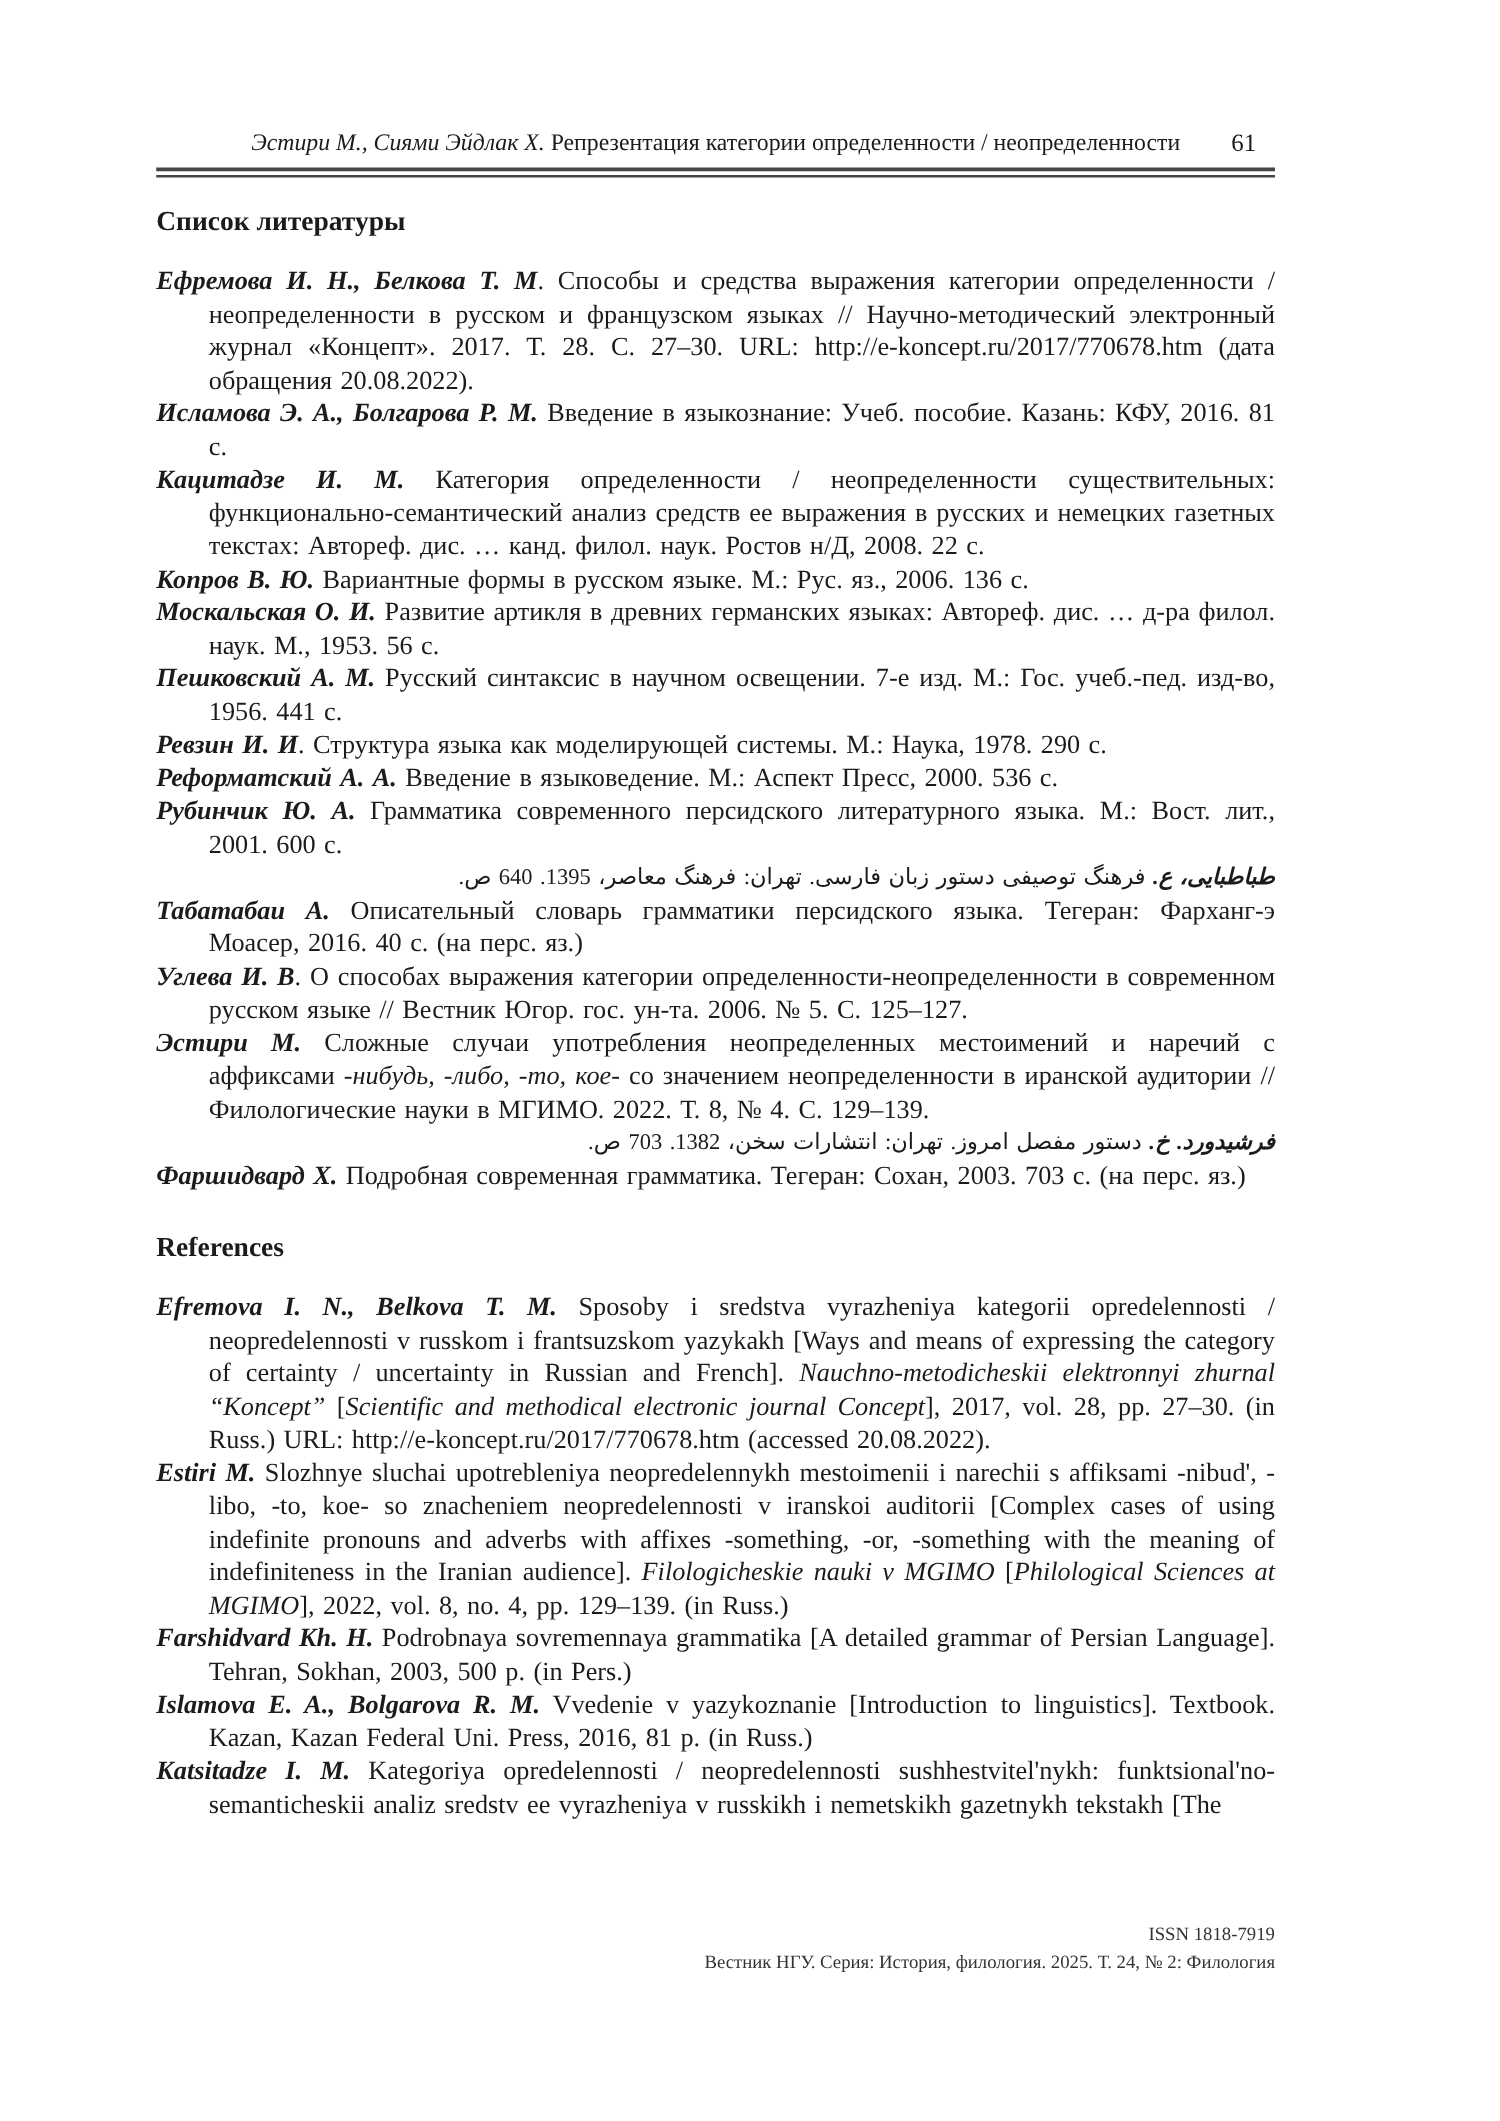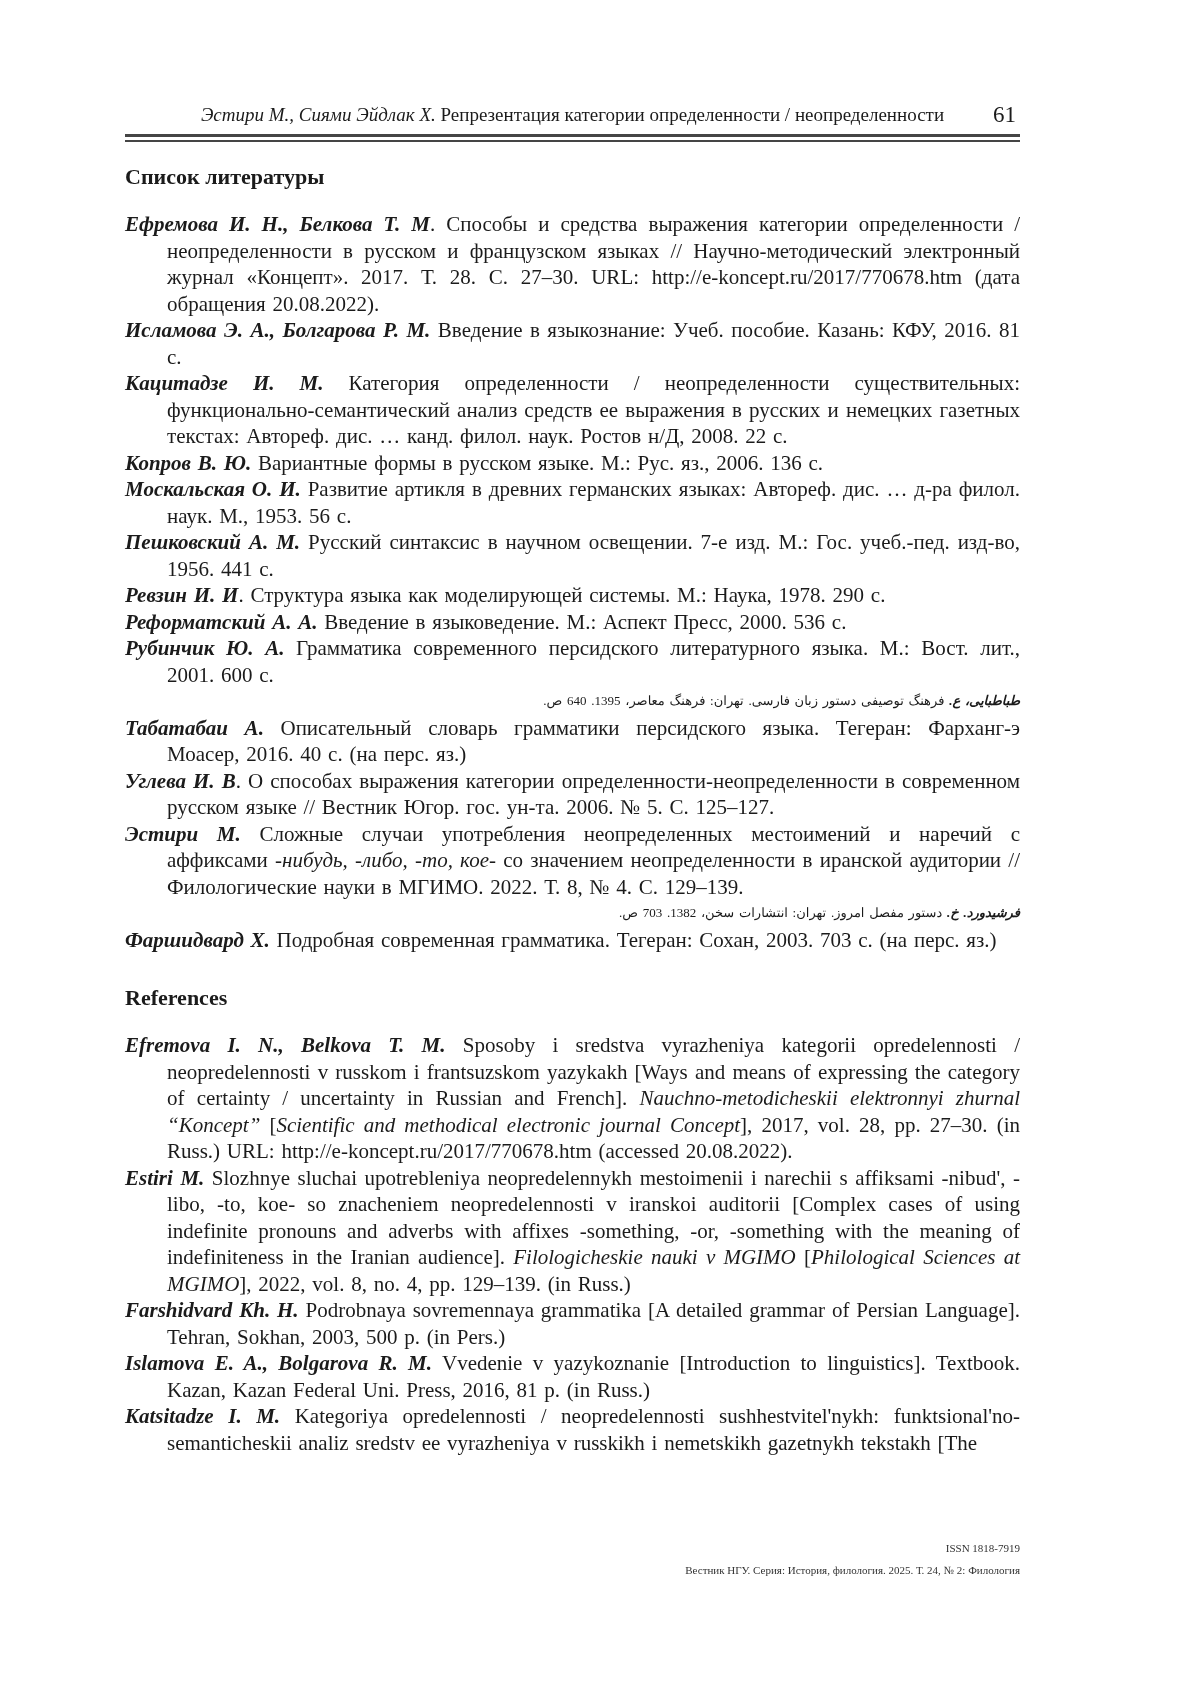--- a/index.html
+++ b/index.html
@@ -24,22 +24,22 @@
   .running-line {
     text-align: center;
     font-size: 19px;
     line-height: 24px;
     padding: 0 70px;
     white-space: nowrap;
   }
   .running-line .it { font-style: italic; }
   .pageno {
     position: absolute;
-    right: 4px; top: 103px;
-    font-size: 23px; line-height: 24px;
+    right: 15px; top: 103px;
+    font-size: 20px; line-height: 24px;
   }
   .rule {
     margin-top: 7px;
     height: 3px;
     border-top: 3px solid #454545;
     border-bottom: 2px solid #454545;
   }
   
   h2.sec-heading {
     font-size: 22px;
@@ -59,30 +59,30 @@
     padding-left: 42px;
     text-indent: -42px;
     word-spacing: 1.5px;
   }
   .entry .b  { font-weight: bold; font-style: italic; }
   .entry .it { font-style: italic; }
   .entry.rtl {
     direction: rtl;
     padding-left: 0; padding-right: 0;
     text-indent: 0;
-    font-size: 13px;
+    font-size: 18px;
   }
   
   .footer {
     position: absolute;
     top: 1537px;
     right: 0;
     width: 100%;
     text-align: right;
-    font-size: 11px;
+    font-size: 15px;
     line-height: 22px;
     color: #333333;
   }
 </style>
 </head>
 <body>
 
 <div class="page">
 
   <header class="running-head">

